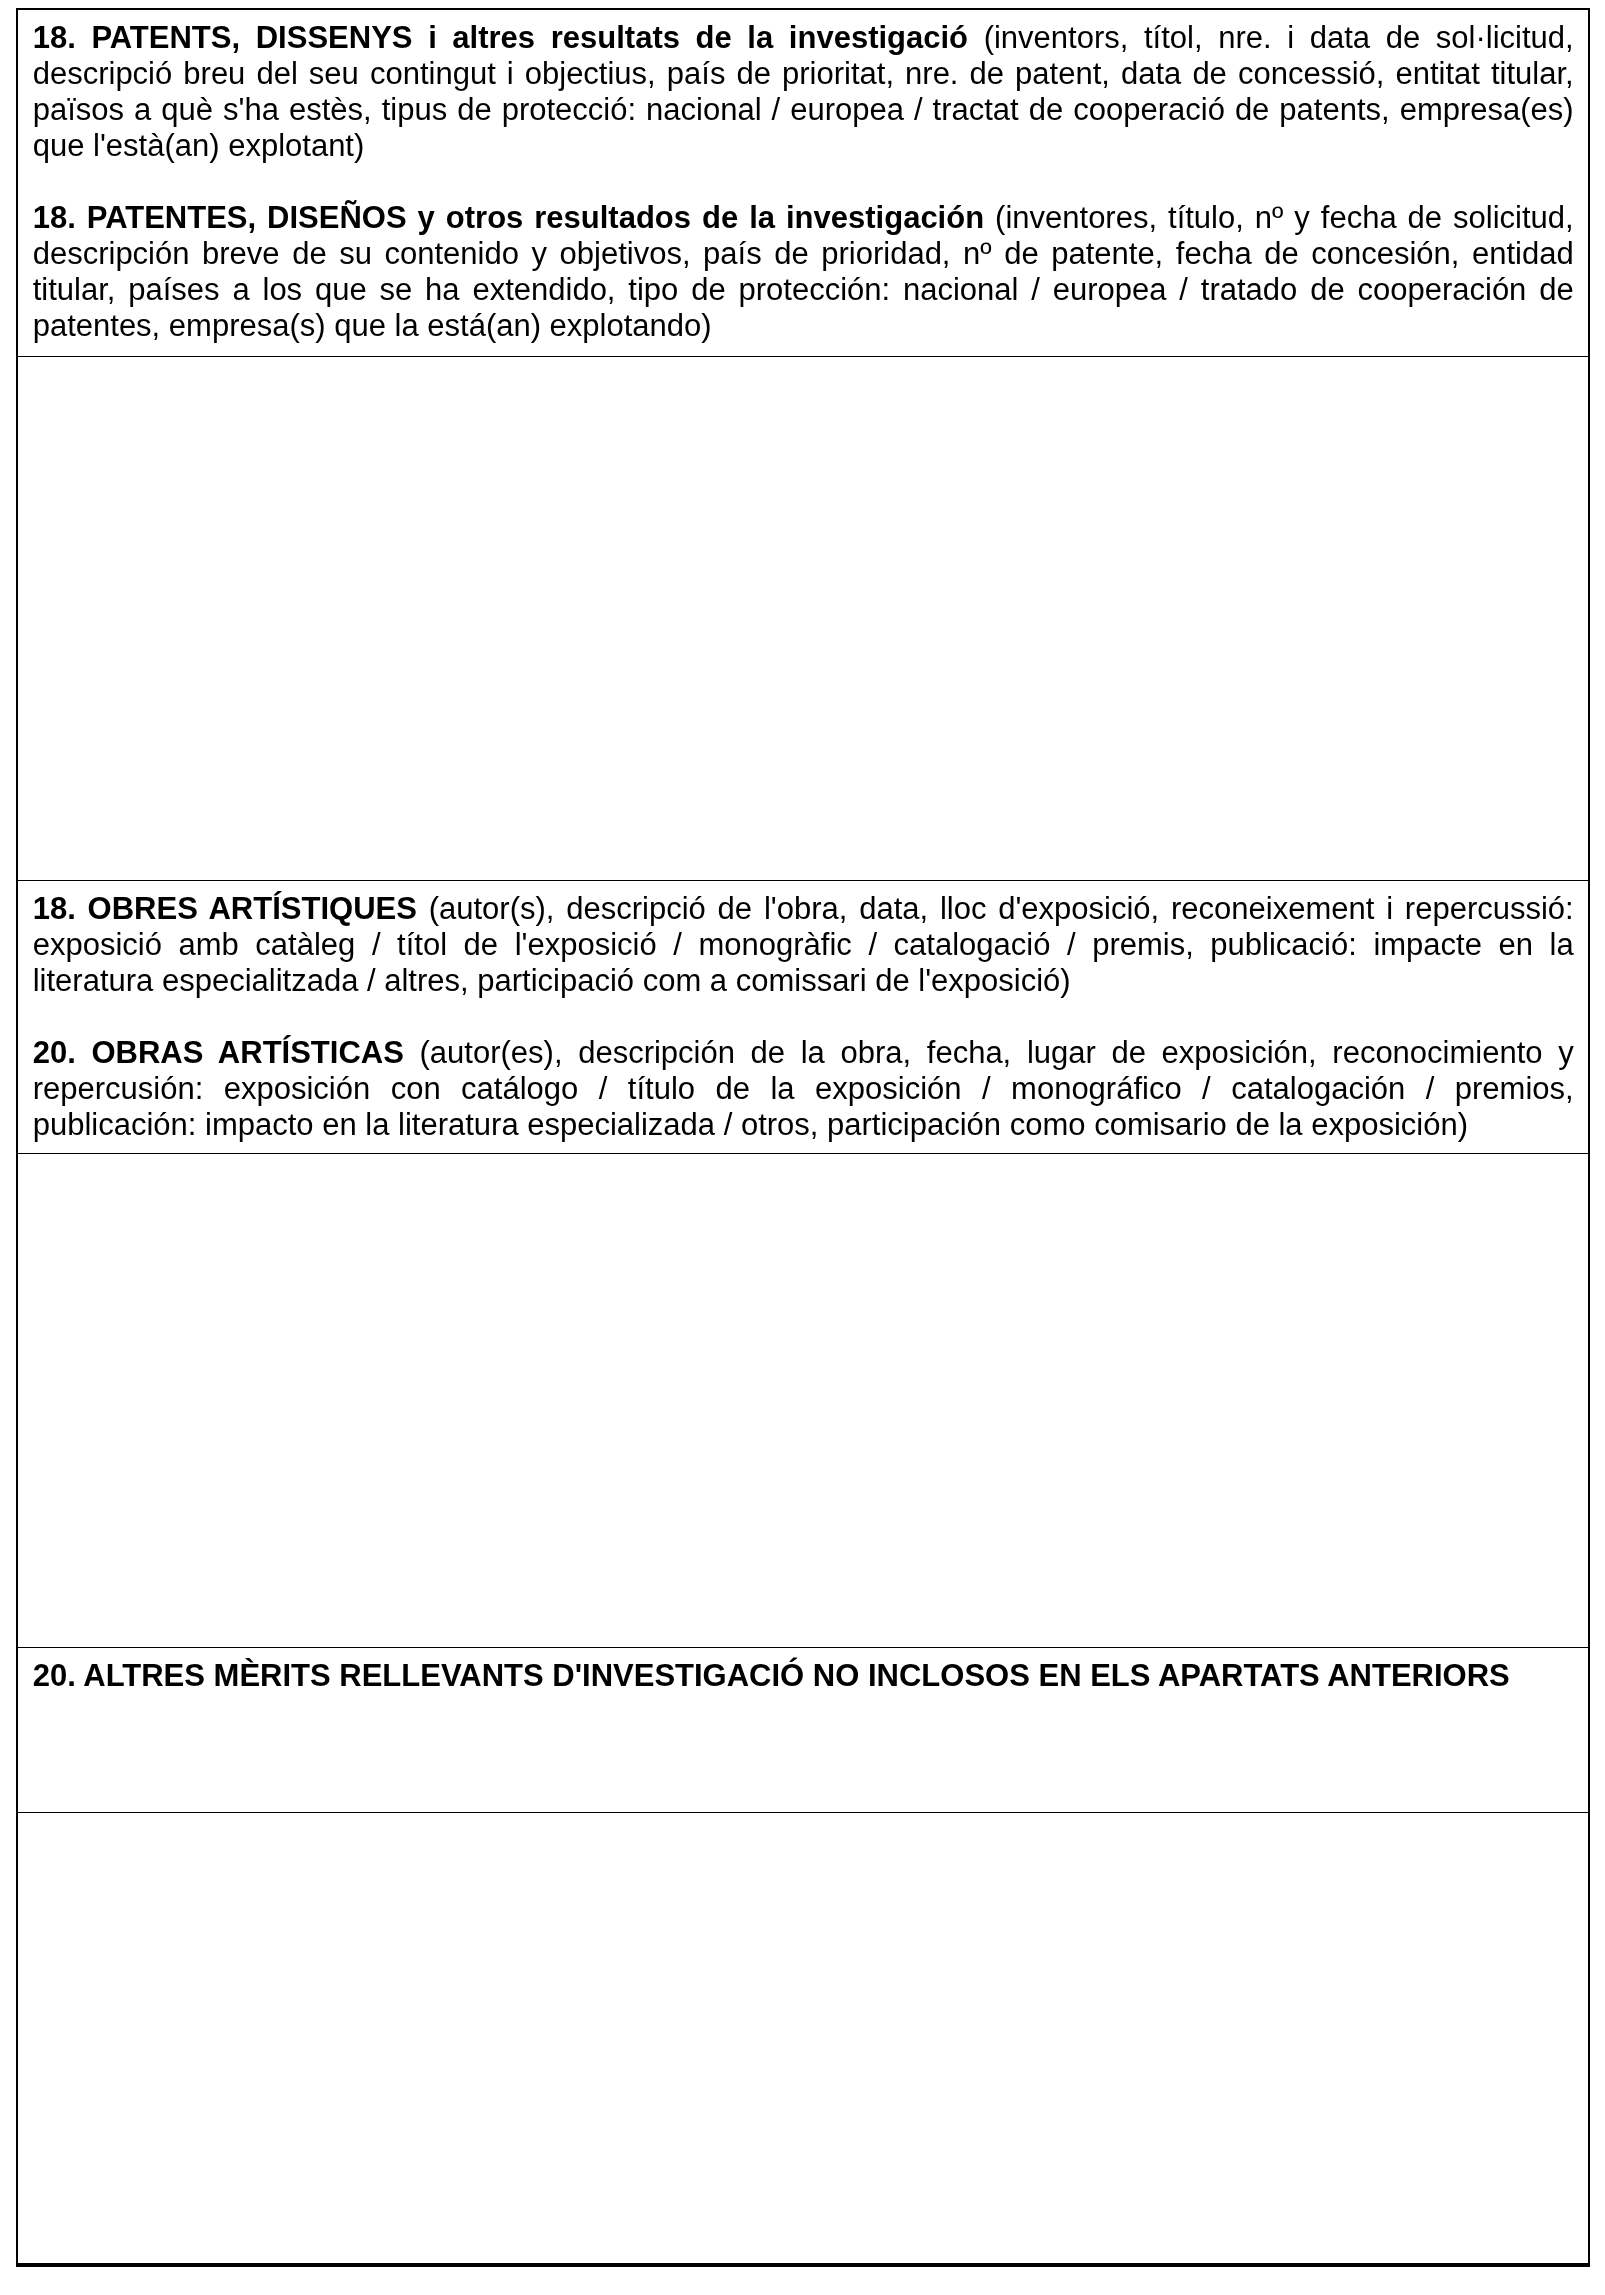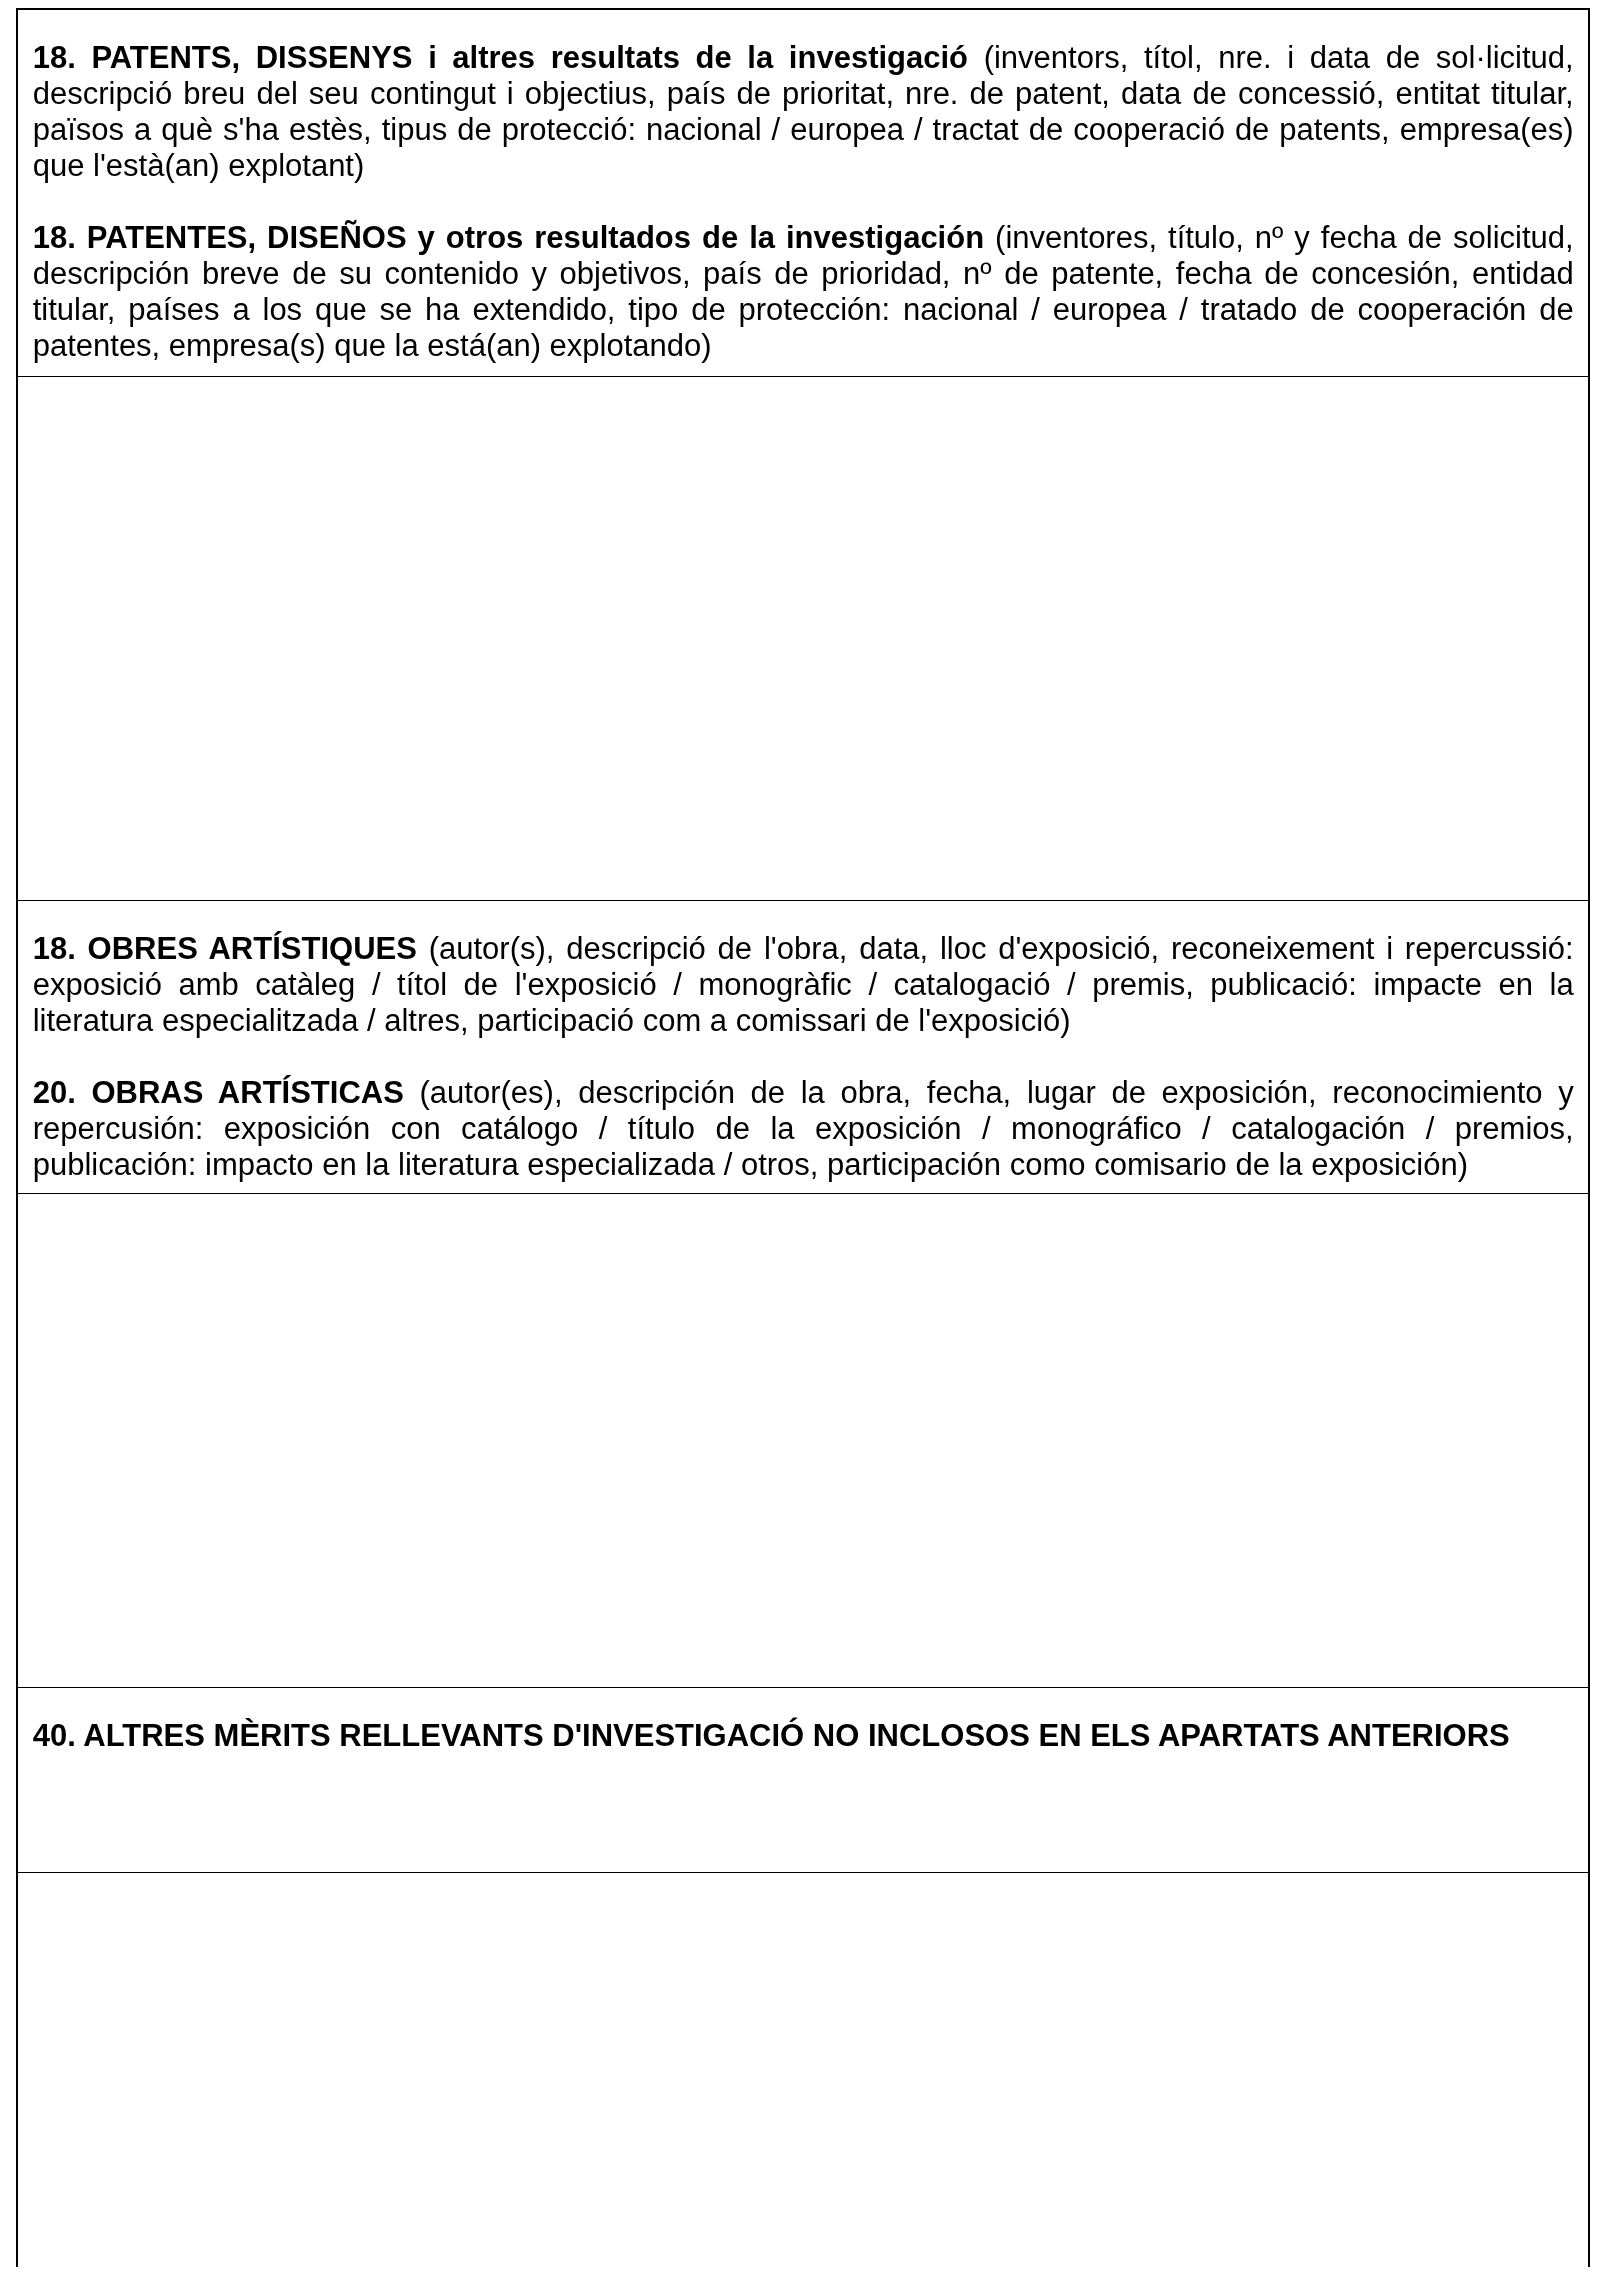--- a/index.html
+++ b/index.html
@@ -30,21 +30,20 @@
     box-sizing: border-box;
     border-bottom: 1.7px solid #000000;
     overflow: hidden;
     background: #ffffff;
   }
   .row:last-child {
     border-bottom: none;
   }
   .header-cell {
     padding: 10px 14px 0 15px;
-    margin-top: 20px;
   }
   .para {
     margin: 0;
     font-size: 31px;
     line-height: 36px;
     text-align: justify;
     color: #000000;
   }
   .para + .para {
     margin-top: 36px;
@@ -76,20 +75,20 @@
     <div class="row h-s18-entry"></div>
 
     <div class="row header-cell h-s19-header">
       <p class="para ca"><span class="lead">18. OBRES ARTÍSTIQUES</span><span> (autor(s), descripció de l'obra, data, lloc d'exposició, reconeixement i repercussió: exposició amb catàleg / títol de l'exposició / monogràfic / catalogació / premis, publicació: impacte en la literatura especialitzada / altres, participació com a comissari de l'exposició)</span></p>
       <p class="para es"><span class="lead">20. OBRAS ARTÍSTICAS</span><span> (autor(es), descripción de la obra, fecha, lugar de exposición, reconocimiento y repercusión: exposición con catálogo / título de la exposición / monográfico / catalogación / premios, publicación: impacto en la literatura especializada / otros, participación como comisario de la exposición)</span></p>
     </div>
 
     <div class="row h-s19-entry"></div>
 
     <div class="row header-cell h-s20-header">
-      <p class="para ca"><span class="lead">40. ALTRES MÈRITS RELLEVANTS D'INVESTIGACIÓ NO INCLOSOS EN ELS APARTATS ANTERIORS</span><span></span></p>
+      <p class="para ca"><span class="lead">20. ALTRES MÈRITS RELLEVANTS D'INVESTIGACIÓ NO INCLOSOS EN ELS APARTATS ANTERIORS</span><span></span></p>
     </div>
 
     <div class="row h-s20-entry"></div>
 
   </div>
 </div>
 
 
 </body></html>

